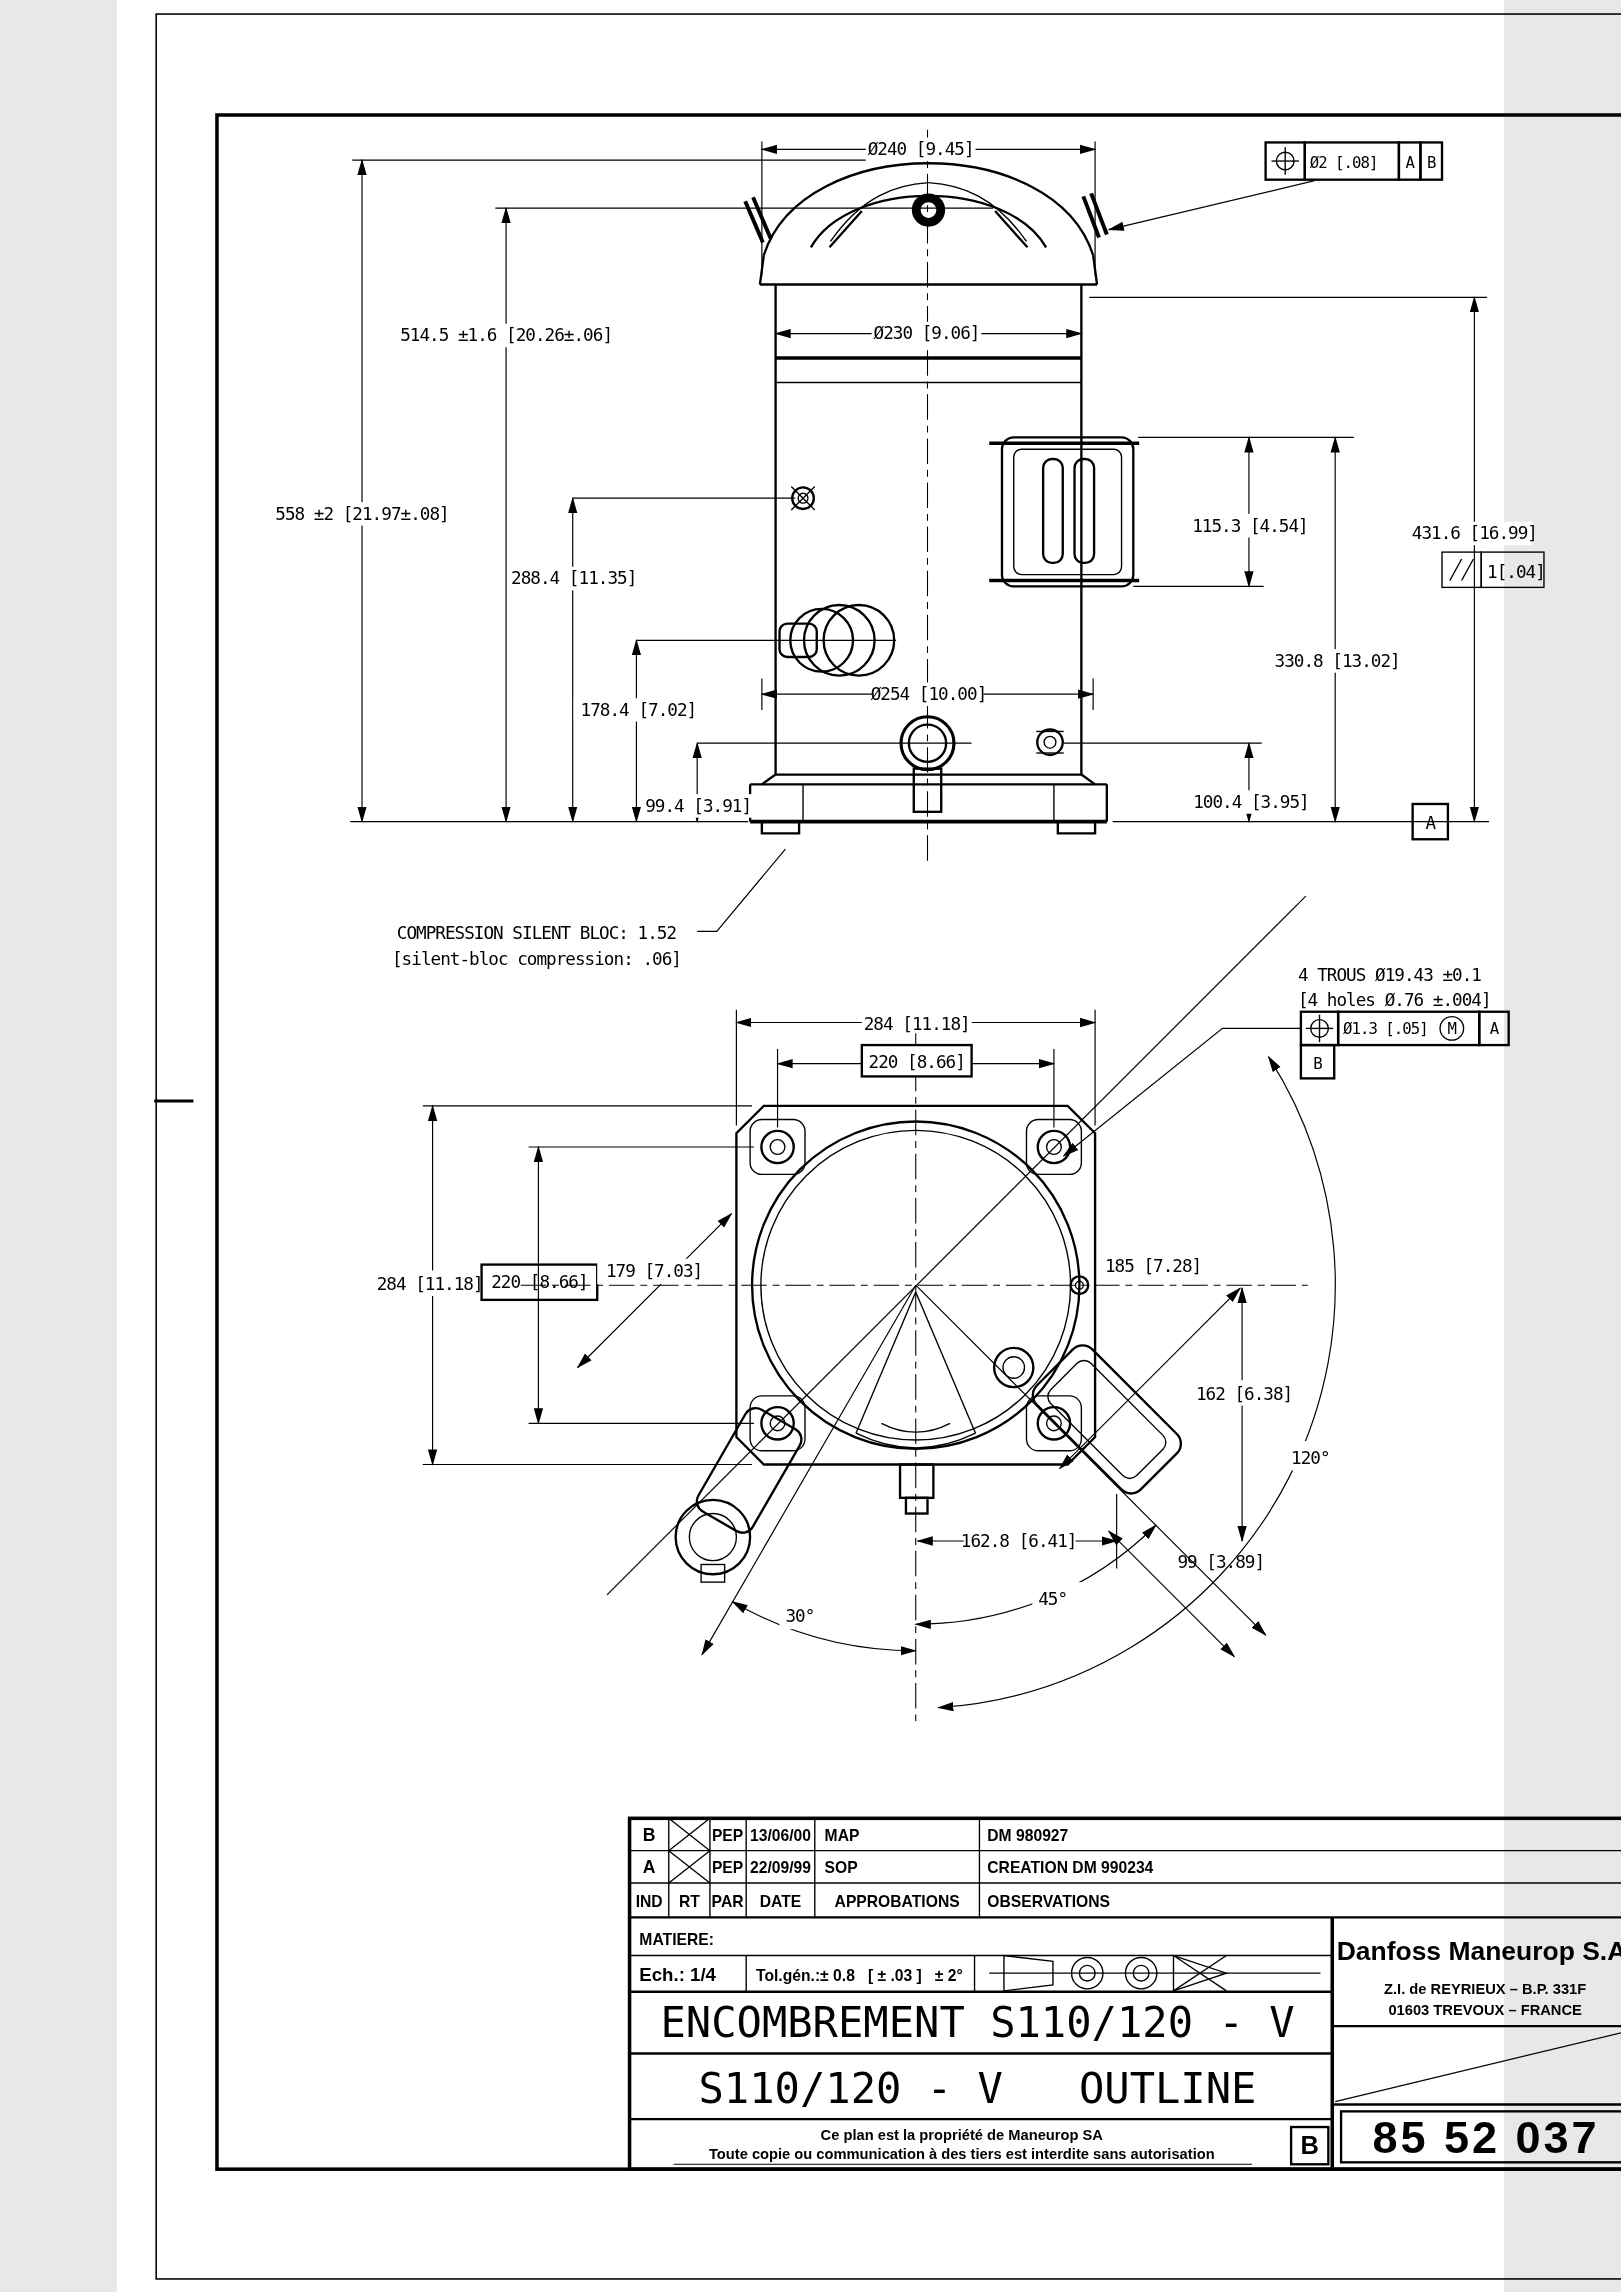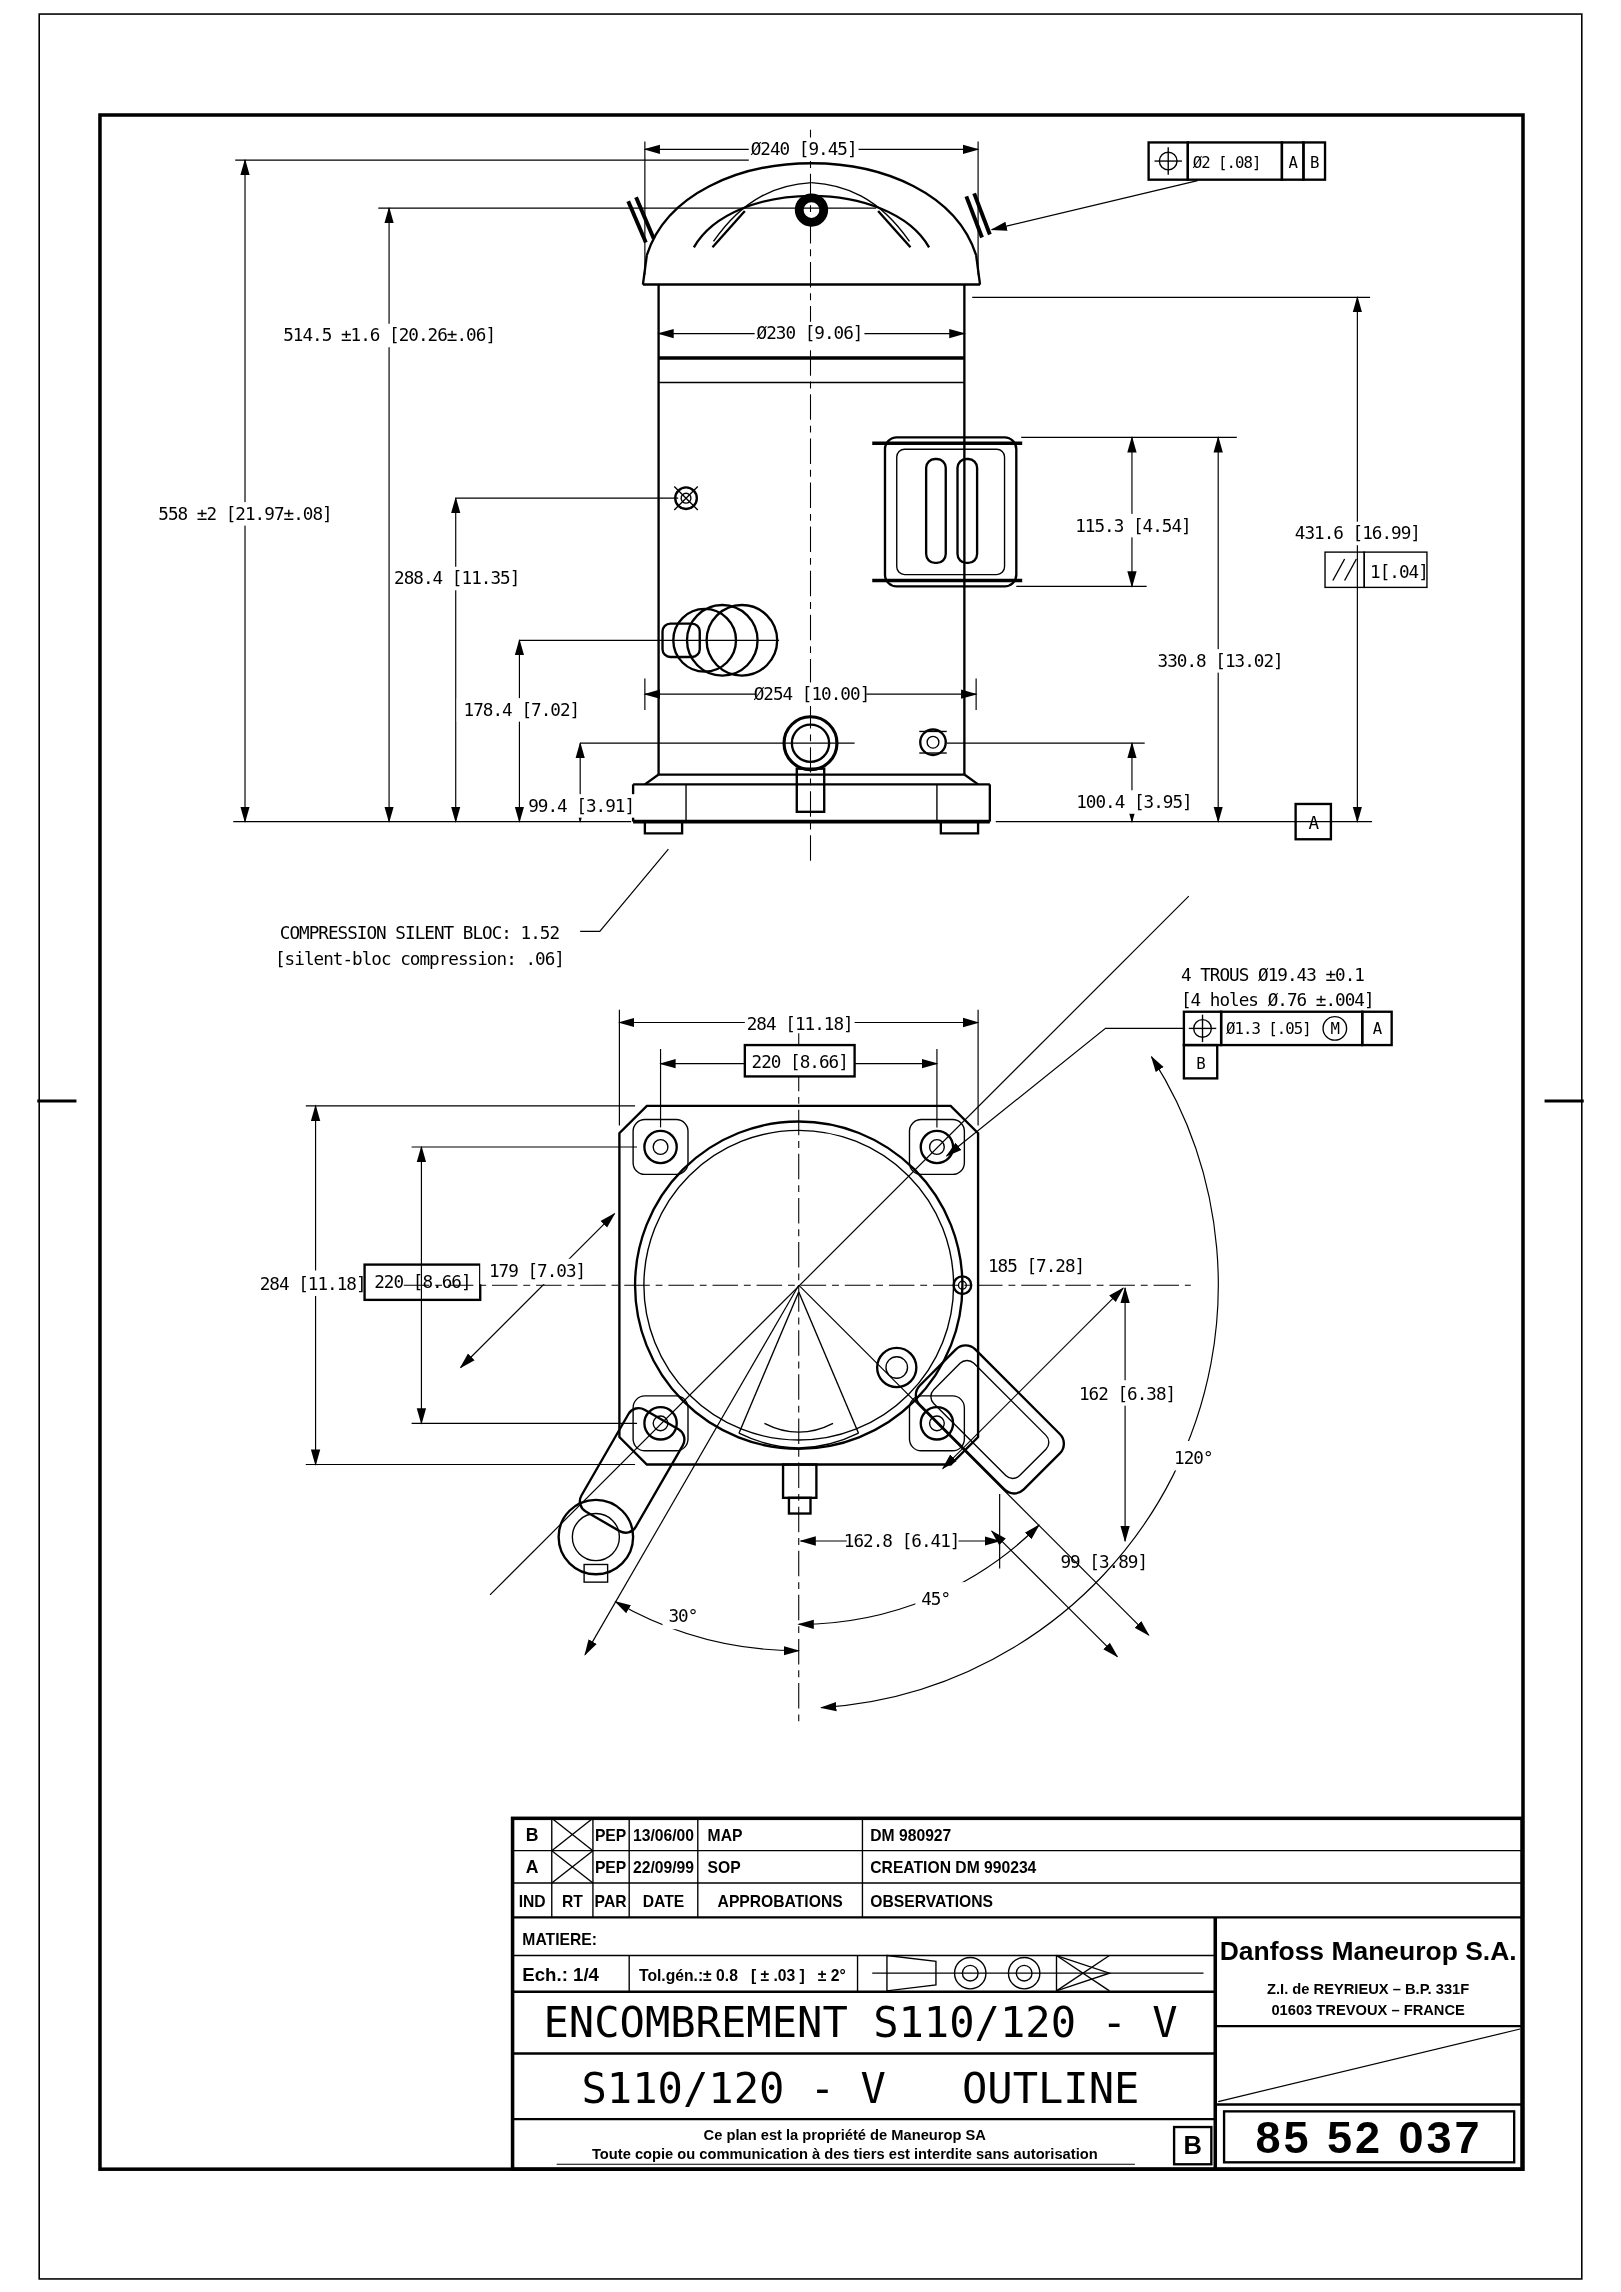--- a/index.html
+++ b/index.html
@@ -1,16 +1,16 @@
 <!DOCTYPE html>
 <html><head>
 <meta charset="utf-8">
 <style>
   html,body{margin:0;padding:0;background:#e8e8e8;}
-  #page{position:relative;width:1621px;height:2293px;background:#ffffff;margin:0 auto;
+  #page{position:relative;width:1387px;height:2293px;background:#ffffff;margin:0 auto;
         font-family:"Liberation Sans",sans-serif;}
   svg{position:absolute;left:0;top:0;}
   svg text{font-family:"DejaVu Sans Mono",monospace;fill:#000;}
   .dt{font-size:18px;letter-spacing:-1px;}
   .dts{font-size:16px;letter-spacing:-1px;}
   .mid{text-anchor:middle;}
   .tbf{font-family:"Liberation Sans",sans-serif;font-weight:bold;}
   .s1{stroke:#000;stroke-width:2.4;fill:none;}
   .s0{stroke:#000;stroke-width:1.4;fill:none;}
   .sh{stroke:#000;stroke-width:3.6;fill:none;}

